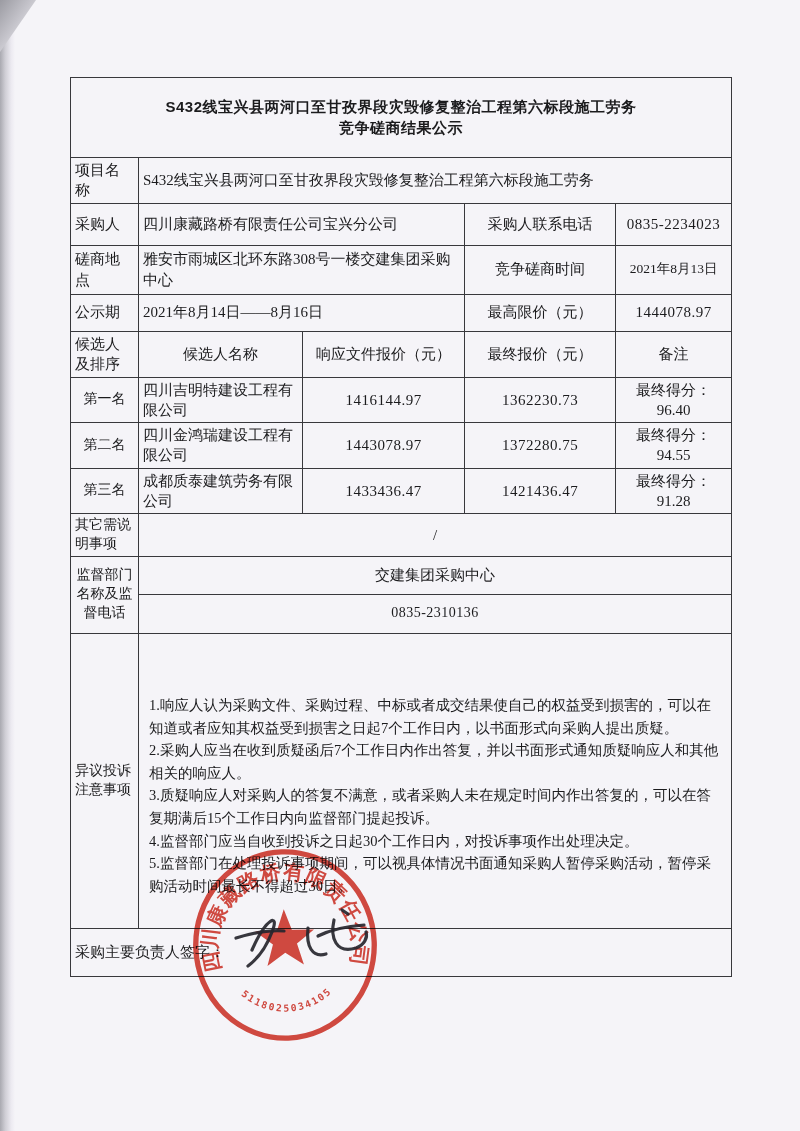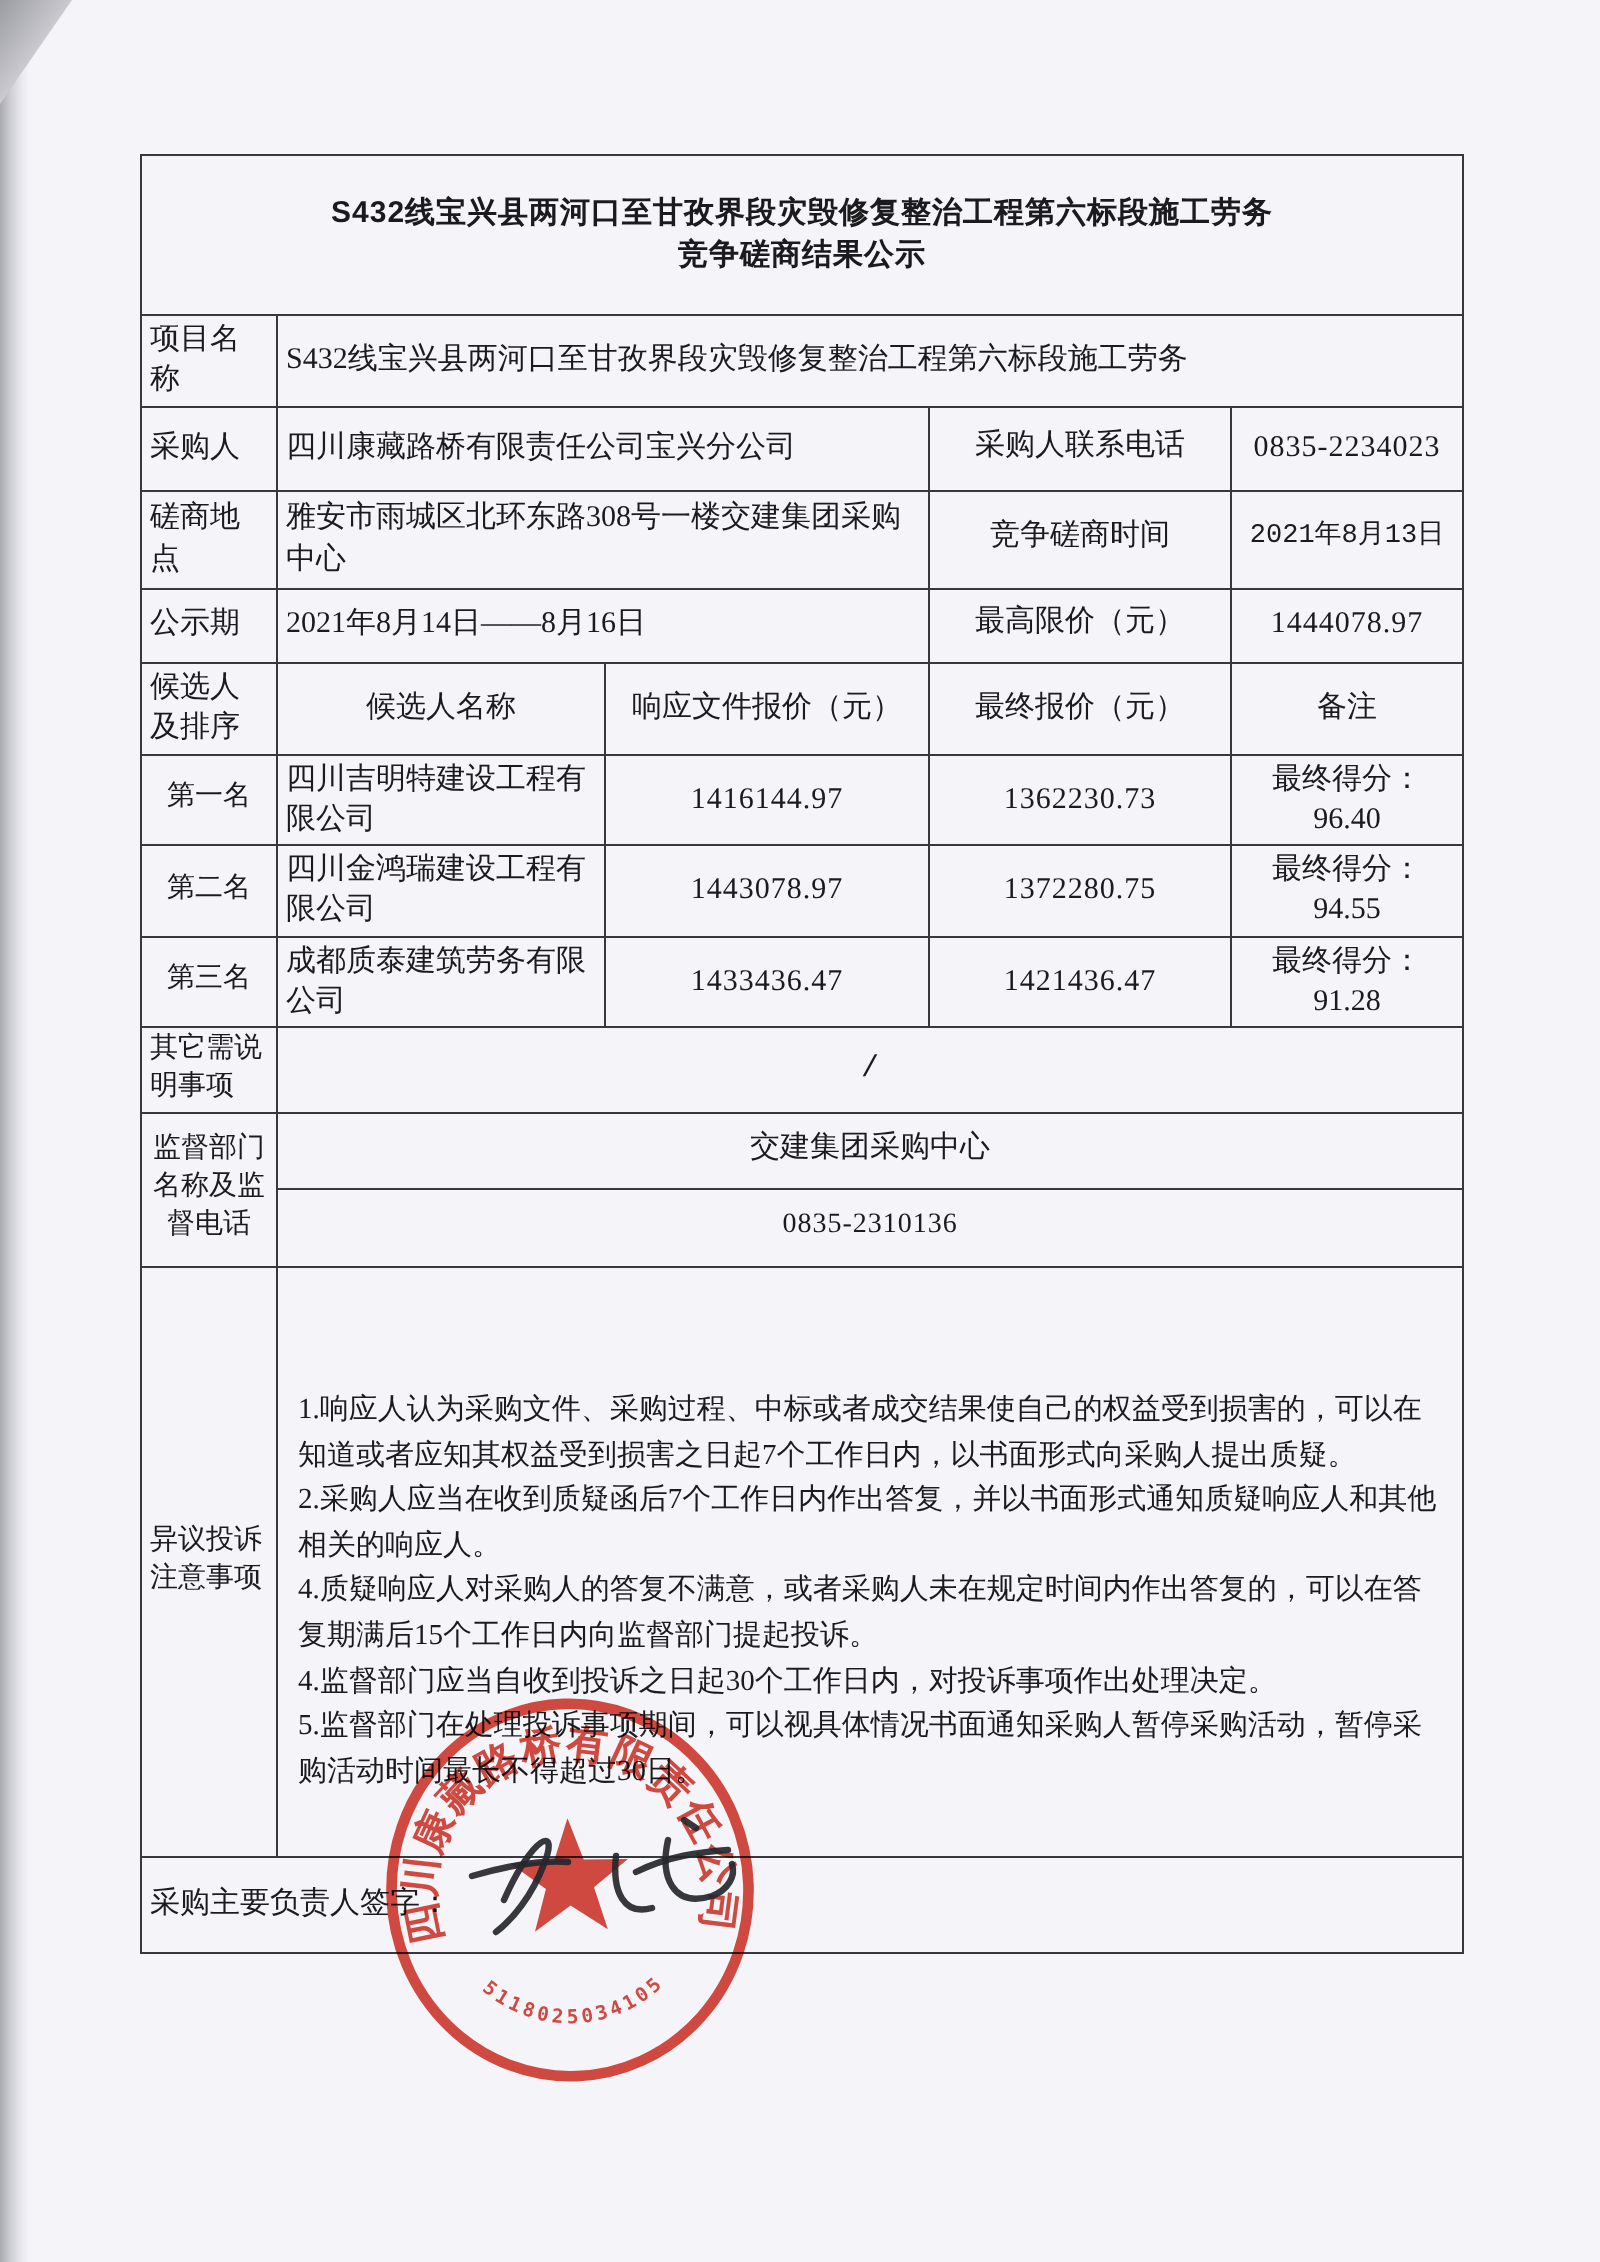--- a/index.html
+++ b/index.html
@@ -36,21 +36,21 @@
     overflow:hidden;
   }
   .title-cell {
     text-align:center;
     font-family:"Liberation Sans", sans-serif;
     font-weight:bold;
     font-size:21px; line-height:1.6; letter-spacing:0.5px;
   }
   .lbl  { text-align:left; padding-left:3px; }
   .lblc { text-align:center; padding-left:2px; padding-right:2px; }
-  .c    { text-align:center;font-family:Liberation Mono, monospace; }
+  .c    { text-align:center; }
   .num  { font-size:13.5px; text-align:center; letter-spacing:0.5px;margin-top:40px; }
   .name { font-size:12.5px; padding-left:1px; padding-right:1px; }
   .hdr  { text-align:center; font-size:14.5px; }
   .remark { text-align:center; font-size:14.5px; line-height:1.35;margin-top:41px; }
   .remark span { display:block; }
   .notice { padding:30px 6px 0 6px; }
   .notice p { margin:0; font-size:14.5px; line-height:1.56; text-align:left; }
   .sig-cell { font-size:15px; padding-left:4px; }
 
   .stamp {
@@ -170,21 +170,21 @@
     <tr style="height:39px">
       <td colspan="4" class="num" style="font-size:14px">0835-2310136</td>
     </tr>
 
     <tr style="height:295px">
       <td class="lbl" style="font-size:14px">异议投诉注意事项</td>
       <td colspan="4">
         <div class="notice">
           <p>1.响应人认为采购文件、采购过程、中标或者成交结果使自己的权益受到损害的，可以在知道或者应知其权益受到损害之日起7个工作日内，以书面形式向采购人提出质疑。</p>
           <p>2.采购人应当在收到质疑函后7个工作日内作出答复，并以书面形式通知质疑响应人和其他相关的响应人。</p>
-          <p>4.质疑响应人对采购人的答复不满意，或者采购人未在规定时间内作出答复的，可以在答复期满后15个工作日内向监督部门提起投诉。</p>
+          <p>3.质疑响应人对采购人的答复不满意，或者采购人未在规定时间内作出答复的，可以在答复期满后15个工作日内向监督部门提起投诉。</p>
           <p>4.监督部门应当自收到投诉之日起30个工作日内，对投诉事项作出处理决定。</p>
           <p>5.监督部门在处理投诉事项期间，可以视具体情况书面通知采购人暂停采购活动，暂停采购活动时间最长不得超过30日。</p>
         </div>
       </td>
     </tr>
 
     <tr style="height:48px">
       <td colspan="5" class="sig-cell">采购主要负责人签字：</td>
     </tr>
   </tbody>

